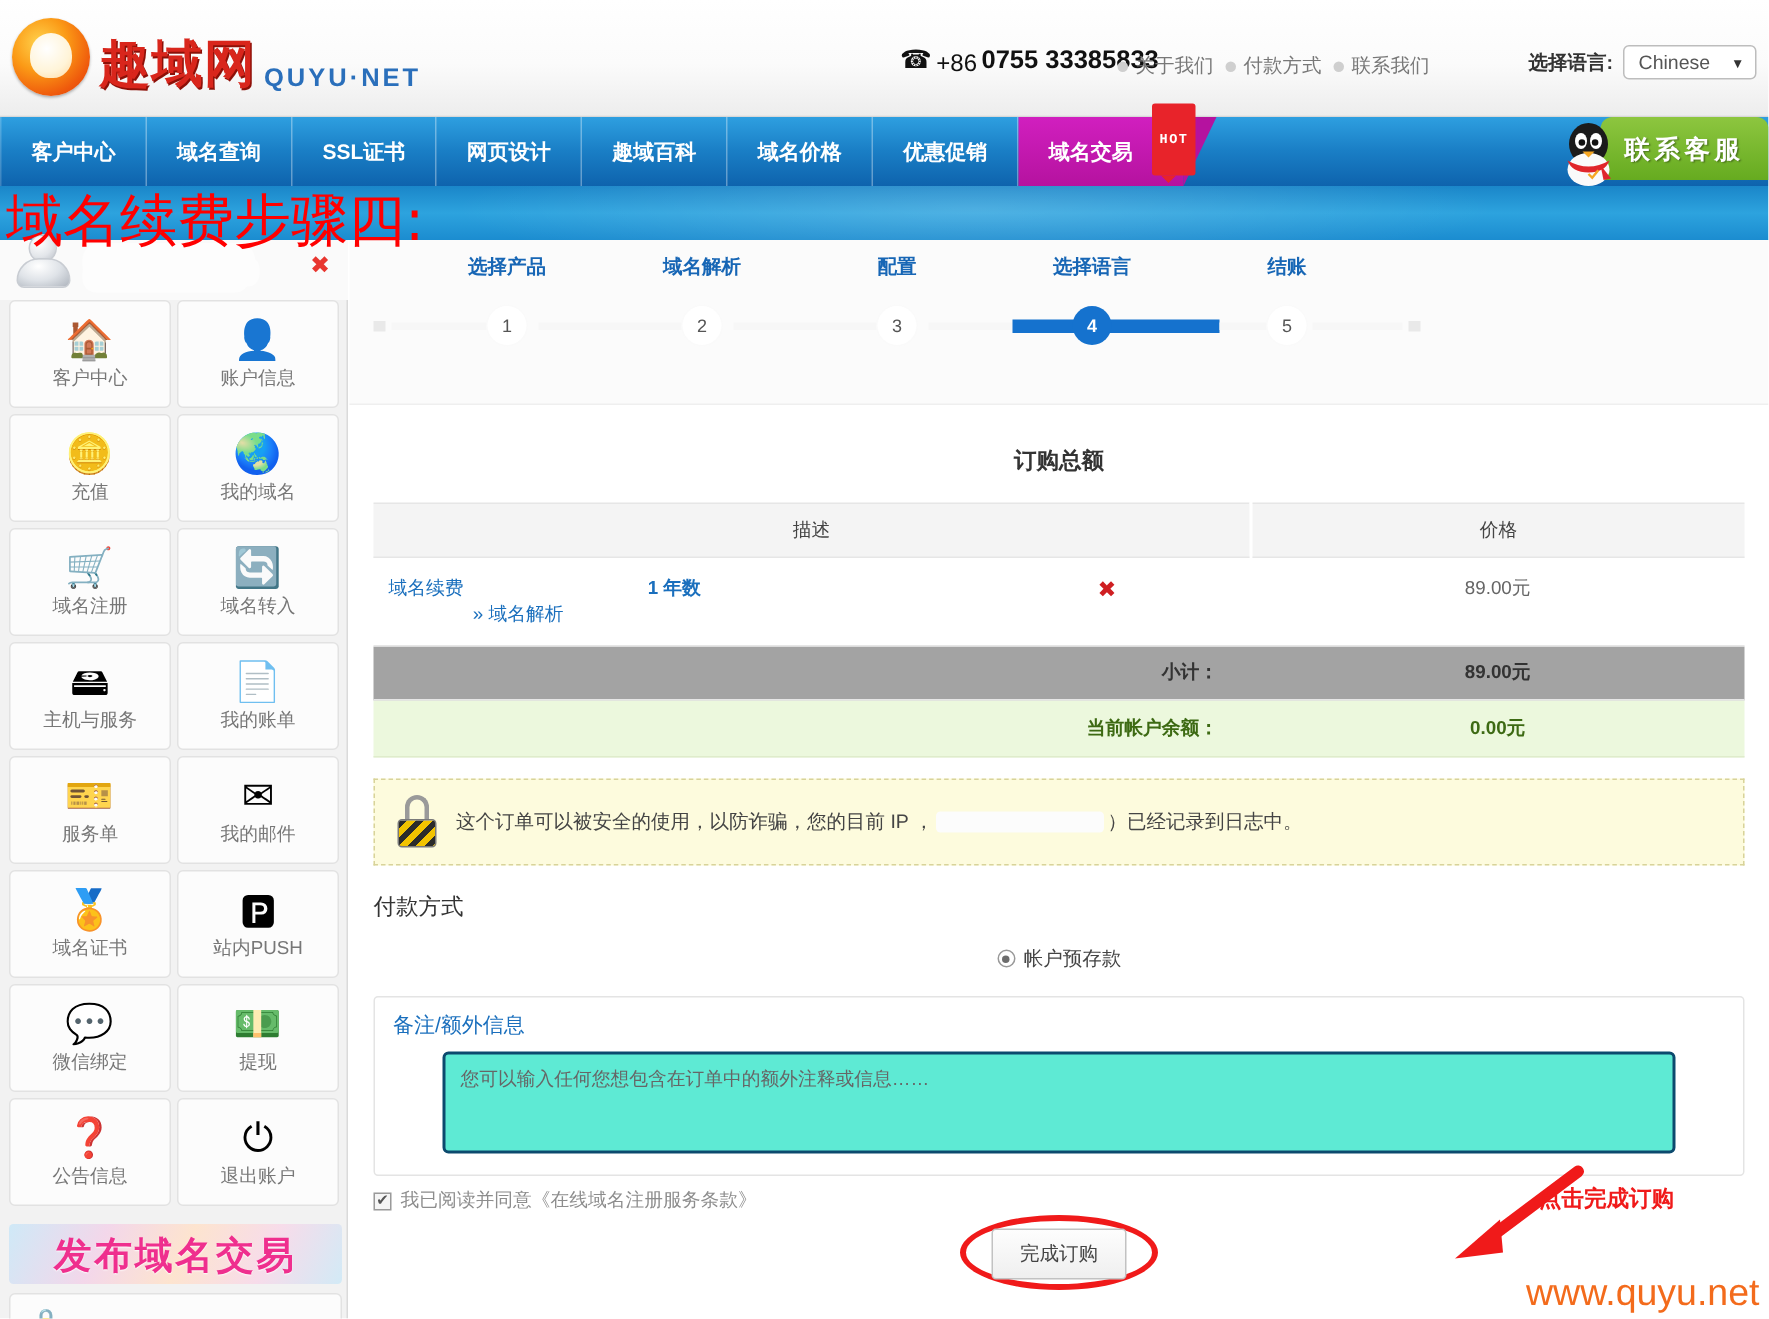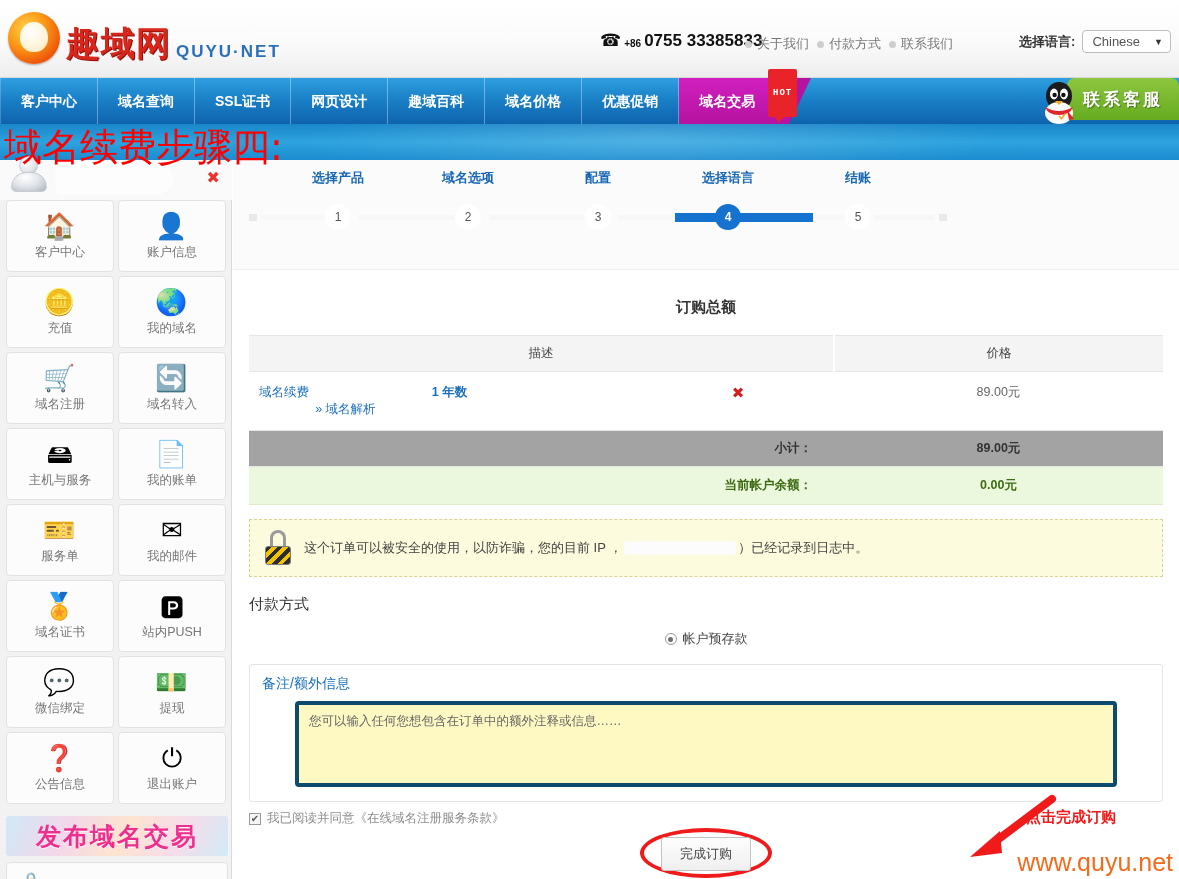--- a/index.html
+++ b/index.html
@@ -41,21 +41,21 @@
   .logo-en {
     font-family:"Liberation Sans", sans-serif; font-weight:bold; font-size:17px;
     color:#2a6fbb; letter-spacing:2px; margin-left:5px; position:relative; top:-2px;
   }
   .phone {
     position:absolute; left:600px; top:30px;
     font-weight:bold; font-size:17px; color:#111;
     display:flex; align-items:center; gap:3px;
   }
   .phone .ico { font-size:17px; color:#111; }
-  .phone .cc { font-size:10px; font-weight:bold; position:relative; top:3px; }
+  .phone .cc { font-size:16px; font-weight:normal; position:relative; top:3px; }
   .toplinks { position:absolute; left:745px; top:35px; display:flex; gap:8px; align-items:center; }
   .toplinks a {
     color:#787878; text-decoration:none; font-size:13px;
     display:flex; align-items:center; gap:5px;
   }
   .toplinks .dot { width:7px; height:7px; border-radius:50%; background:#cfcfcf; display:inline-block; }
   .langwrap { position:absolute; right:8px; top:30px; display:flex; align-items:center; gap:7px; }
   .langlabel { font-size:13px; font-weight:bold; color:#333; }
   .langsel {
     border:1px solid #bdbdbd; border-radius:4px; background:#fff;
@@ -282,24 +282,24 @@
     border-radius:50%; background:#6d6d6d;
   }
   .pay-row .ptxt { font-size:13px; color:#444; }
 
   .notes-box {
     margin:16px 16px 0 16px; border:1px solid #e4e4e4; border-radius:3px;
     padding:10px 12px 14px 12px;
   }
   .notes-label { color:#1a6fbd; font-size:14px; margin-bottom:8px; }
   .notes-ta {
-    display:block; width:822px; height:86px; margin:0 auto;
-    border:4px solid #0c4a6e; border-radius:4px; resize:none;
+    display:block; width:822px; height:68px; margin:0 auto;
+    border:2px solid #0c4a6e; border-radius:4px; resize:none;
     padding:8px 10px; font-size:12.5px; color:#555;
-    font-family:"Liberation Sans", sans-serif; background:#fef9c3;
+    font-family:"Liberation Sans", sans-serif; background:#5eead4;
   }
   .notes-ta::placeholder { color:#666; }
 
   .terms-row { margin:8px 0 0 16px; display:flex; align-items:center; gap:6px; }
   .chk {
     width:12px; height:12px; border:1px solid #9a9a9a; background:#f5f5f5;
     display:inline-flex; align-items:center; justify-content:center;
     font-size:10px; color:#555; line-height:1;
   }
   .terms-txt { font-size:12.5px; color:#8d8d8d; }
@@ -490,21 +490,21 @@
     <div class="stub">
       <span class="sglyph">🔒</span>
     </div>
   </div>
 
   <div class="main">
 
     <div class="steps-zone">
       <div class="step-labels">
         <div class="step-label" style="left:105px">选择产品</div>
-        <div class="step-label" style="left:235px">域名选项</div>
+        <div class="step-label" style="left:235px">域名解析</div>
         <div class="step-label" style="left:365px">配置</div>
         <div class="step-label" style="left:495px">选择语言</div>
         <div class="step-label" style="left:625px">结账</div>
       </div>
       <div class="track">
         <div class="tcap" style="left:0px"></div>
         <div class="tseg" style="left:12px; width:82px"></div>
         <div class="tseg" style="left:110px; width:112px"></div>
         <div class="tseg" style="left:240px; width:112px"></div>
         <div class="tseg" style="left:370px; width:60px"></div>

